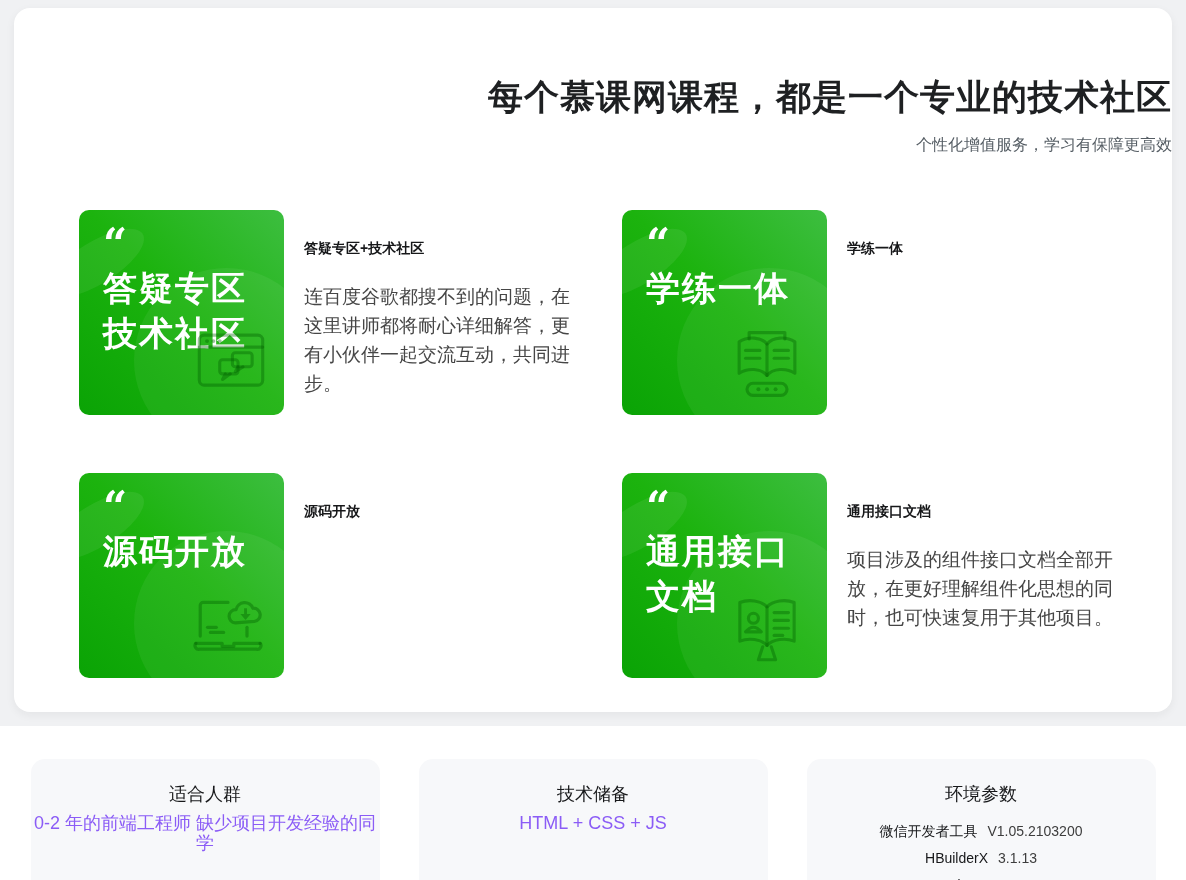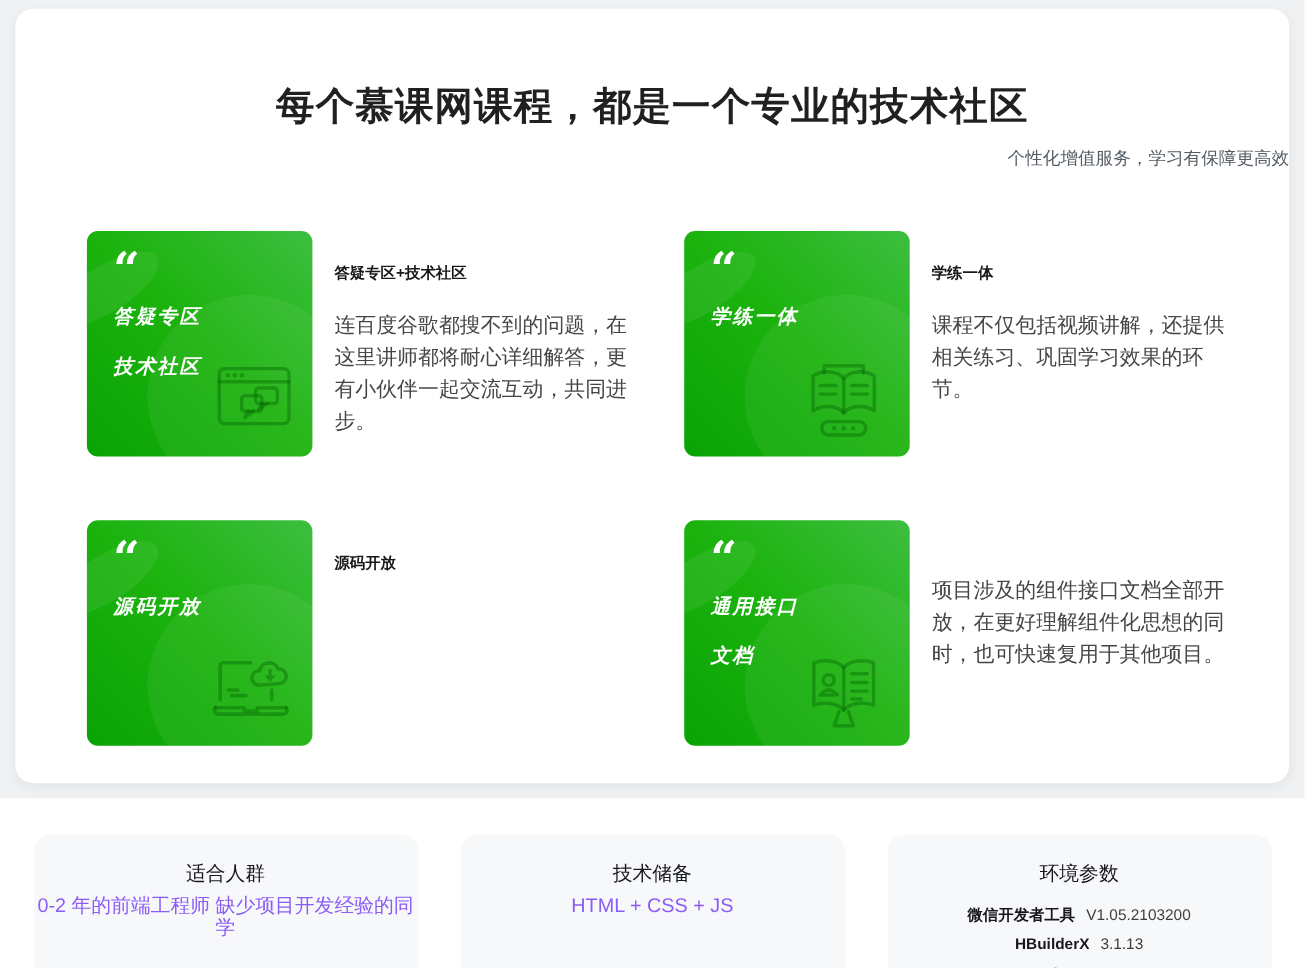--- a/index.html
+++ b/index.html
@@ -10,21 +10,21 @@
     font-family:"Liberation Sans","DejaVu Sans",sans-serif;
     color:#1f2329;
   }
   .hero-band { background:#f0f1f3; padding:8px 14px 14px; }
   .main-card {
     background:#ffffff; border-radius:16px; height:704px;
     box-shadow:0 3px 10px rgba(31,35,41,0.06);
     padding-top:64px;
   }
   .page-title {
-    margin:0; text-align:center;
+    margin:0; text-align:right;
     font-size:35px; line-height:50px; font-weight:700;
     color:#1e2022; letter-spacing:1px;
   }
   .page-subtitle {
     margin-top:13px; text-align:right;
     font-size:16px; line-height:20px; color:#545c63;
   }
   .features {
     margin:55px 0 0 65px;
     display:grid; grid-template-columns:543px auto; row-gap:58px;
@@ -44,42 +44,42 @@
     content:""; position:absolute; width:110px; height:42px; border-radius:50%;
     background:rgba(255,255,255,0.07); left:-38px; top:32px; transform:rotate(-32deg);
   }
   .quote {
     display:block; color:#ffffff; font-weight:700;
     font-family:"DejaVu Serif","Liberation Serif",serif;
     font-size:42px; line-height:22px; height:22px; letter-spacing:2px;
   }
   .tile-title { margin-top:10px; position:relative; z-index:1; }
   .tile-title span {
-    display:block; color:#ffffff; font-size:18px; font-weight:700;
-    line-height:45px; letter-spacing:2px;font-style:italic;
+    display:block; color:#ffffff; font-size:34px; font-weight:700;
+    line-height:45px; letter-spacing:2px;
   }
   .tile-icon { position:absolute; z-index:1; }
   .tile-icon path, .tile-icon rect, .tile-icon line, .tile-icon circle, .tile-icon polyline {
     fill:none; stroke:rgba(0,95,0,0.38);
     stroke-width:4.4; stroke-linecap:round; stroke-linejoin:round;
   }
   .tile-icon .fill { fill:rgba(0,95,0,0.38); stroke:none; }
   .feature-text { margin-left:20px; padding-top:27px; width:282px; }
   .feature-title { margin:0; font-size:14px; line-height:22px; color:#17181a; font-weight:700; }
   .feature-desc { margin:23px 0 0; font-size:19px; line-height:29px; color:#464646; }
   .info-section { padding-top:33px; display:flex; justify-content:center; gap:39px; background:#ffffff; }
   .info-card {
     width:349px; height:190px; background:#f7f8fa; border-radius:14px;
     padding-top:24px; text-align:center;
   }
   .info-title { margin:0; font-size:18px; line-height:22px; color:#17181a; font-weight:400;text-align:center; }
   .info-desc { margin-top:8px; font-size:18px; line-height:20px; color:#8b5cf6; }
   .env-rows { margin-top:13px; }
   .env-row { line-height:27px; font-size:14px; color:#3d3d3d; }
-  .env-label { font-weight:700; color:#17181a; margin-right:10px; }
+  .env-label { font-weight:400; color:#17181a; margin-right:10px; }
 </style>
 </head>
 <body>
 
 <div class="hero-band">
   <div class="main-card">
     <h1 class="page-title">每个慕课网课程，都是一个专业的技术社区</h1>
     <div class="page-subtitle">个性化增值服务，学习有保障更高效</div>
 
     <div class="features">
@@ -125,21 +125,20 @@
             <line x1="57" y1="30" x2="77" y2="30"></line>
             <line x1="57" y1="41" x2="77" y2="41"></line>
             <rect x="19" y="76" width="56" height="17" rx="8.5"></rect>
             <circle class="fill" cx="35" cy="84.5" r="2.8"></circle>
             <circle class="fill" cx="47" cy="84.5" r="2.8"></circle>
             <circle class="fill" cx="59" cy="84.5" r="2.8"></circle>
           </svg>
         </div>
         <div class="feature-text">
           <h3 class="feature-title">学练一体</h3>
-          <p class="feature-desc">课程不仅包括视频讲解，还提供相关练习、巩固学习效果的环节。</p>
         </div>
       </div>
 
       <div class="feature">
         <div class="tile">
           <span class="quote">“</span>
           <div class="tile-title">
             <span>源码开放</span>
             <span></span>
           </div>
@@ -172,20 +171,21 @@
             <circle cx="28" cy="34" r="7"></circle>
             <path d="M17,53 q11,-13 22,0 z"></path>
             <line x1="57" y1="26" x2="77" y2="26"></line>
             <line x1="57" y1="37" x2="77" y2="37"></line>
             <line x1="57" y1="48" x2="77" y2="48"></line>
             <line x1="57" y1="58" x2="69" y2="58"></line>
             <path d="M41,74 L35,92 H59 L53,74"></path>
           </svg>
         </div>
         <div class="feature-text">
+          <h3 class="feature-title">通用接口文档</h3>
           <p class="feature-desc">项目涉及的组件接口文档全部开放，在更好理解组件化思想的同时，也可快速复用于其他项目。</p>
         </div>
       </div>
 
     </div>
   </div>
 </div>
 
 <div class="info-section">
   <div class="info-card">

